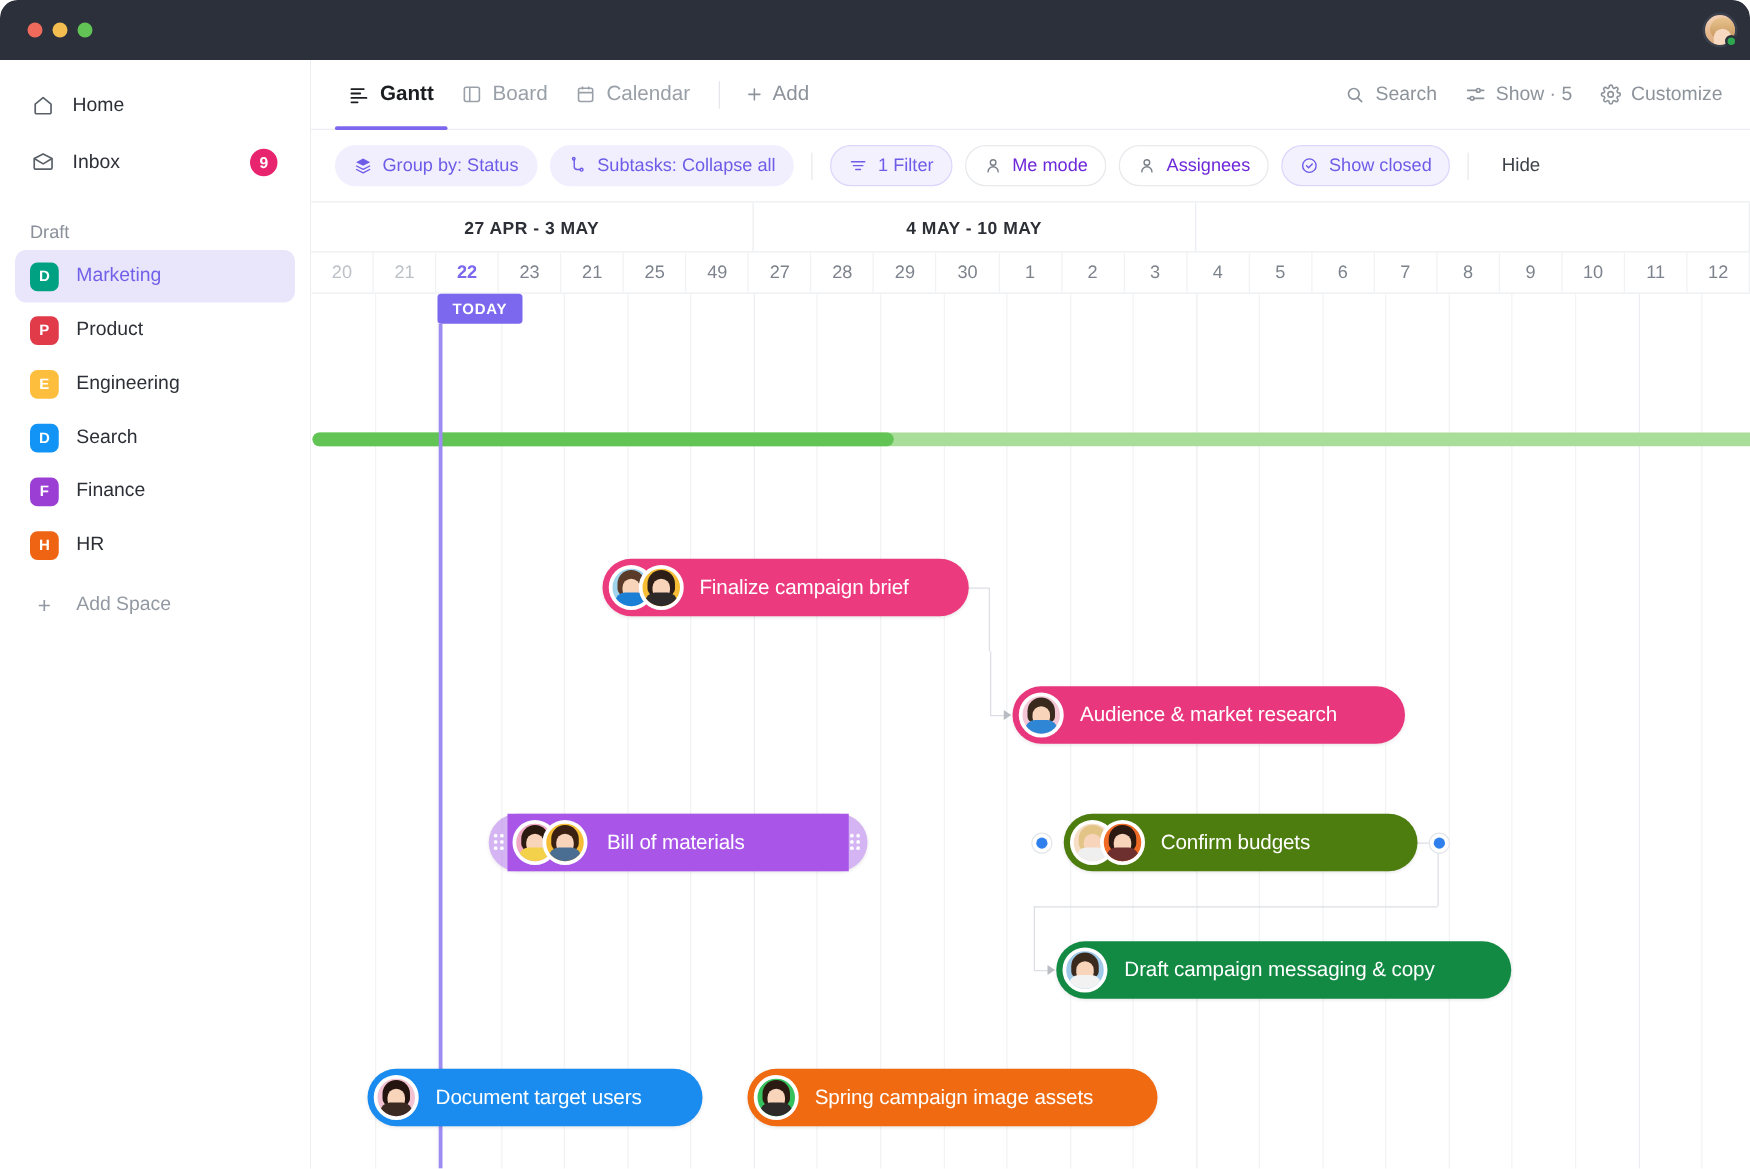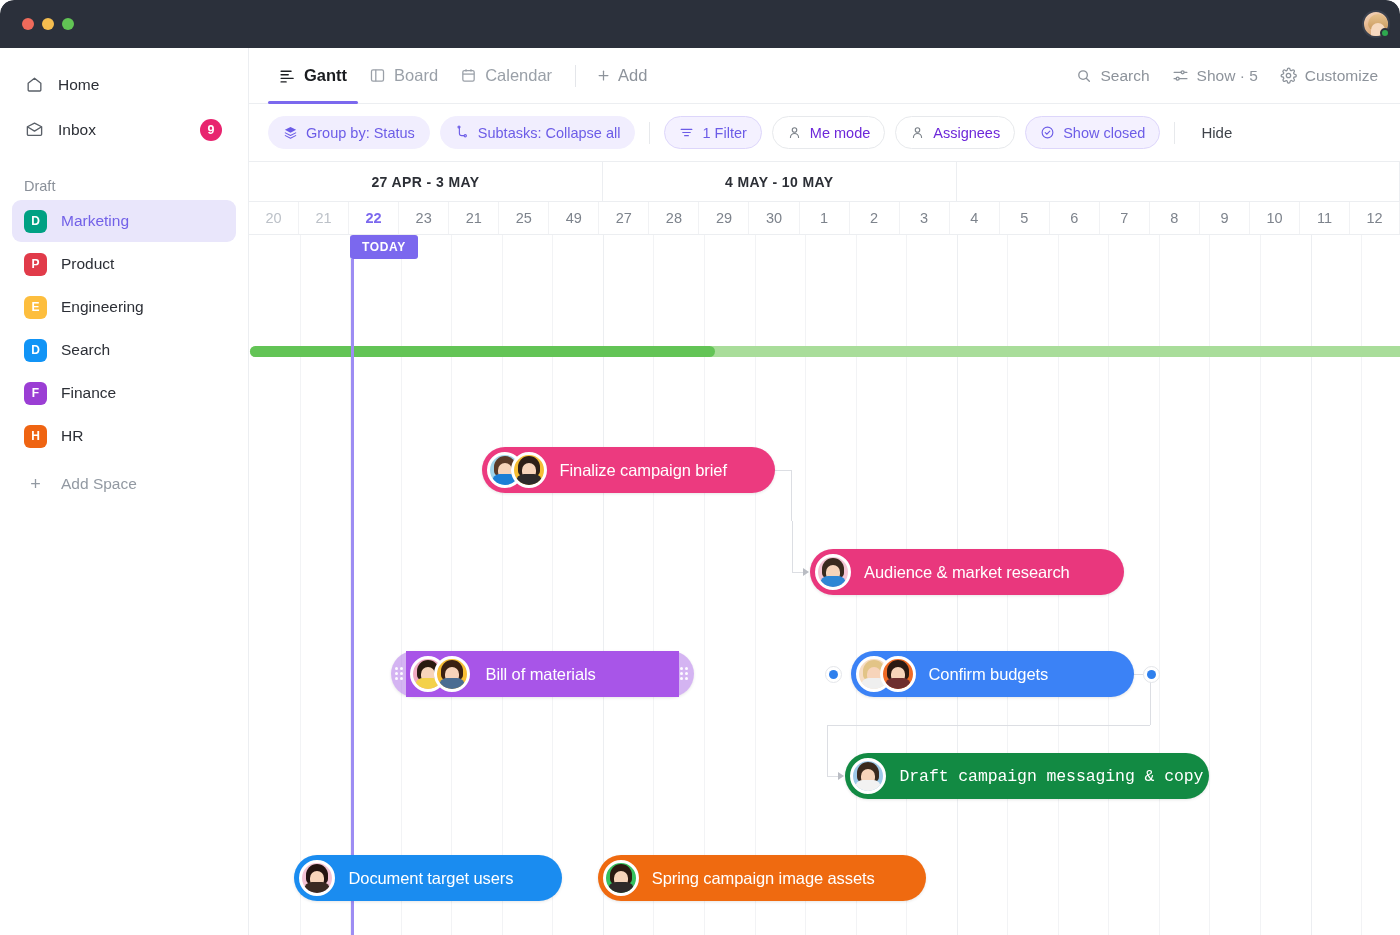--- a/index.html
+++ b/index.html
@@ -575,42 +575,42 @@
             </span>
             <span class="handle" style="position: absolute; right: 4px; top: 16px;">
               <i></i>
               <i></i>
               <i></i>
               <i></i>
               <i></i>
               <i></i>
             </span>
           </div>
-          <div class="bar" style="left: 601.545px; top: 489px; width: 283.08px; background: #3b82f6;">
+          <div class="bar" style="left: 601.545px; top: 489px; width: 283.08px; background: #4d7c0f;">
             <span class="avatars" style="margin-left: 5px;">
               <span class="av" style="background: rgb(246, 221, 197);">
                 <span class="hair" style="background:#e2c487"></span>
                 <span class="face"></span>
                 <span class="body" style="background:#efefef"></span>
               </span>
               <span class="av" style="background: rgb(239, 106, 37);">
                 <span class="hair" style="background:#2c1a12"></span>
                 <span class="face"></span>
                 <span class="body" style="background:#6e2f2f"></span>
               </span>
             </span>
             <span class="label" style="margin-left: 13px;">Confirm budgets</span>
           </div>
           <div class="cdot" style="left: 575.545px; top: 504px;">
             <i></i>
           </div>
           <div class="cdot" style="left: 893.625px; top: 504px;">
             <i></i>
           </div>
-          <div class="bar" style="left: 596.49px; top: 591px; width: 363.96px; background: rgb(18, 138, 67); font-family: Liberation Mono, monospace;">
+          <div class="bar" style="left: 596.49px; top: 591px; width: 363.96px; background: rgb(18, 138, 67);">
             <span class="avatars" style="margin-left: 5px;">
               <span class="av" style="background: rgb(158, 201, 232);">
                 <span class="hair" style="background:#3a2a1e"></span>
                 <span class="face"></span>
                 <span class="body" style="background:#f2f2f2"></span>
               </span>
             </span>
             <span class="label" style="margin-left: 13px;">Draft campaign messaging &amp; copy</span>
           </div>
           <div class="bar" style="left: 45.495px; top: 693px; width: 267.915px; background: rgb(26, 140, 240);">

